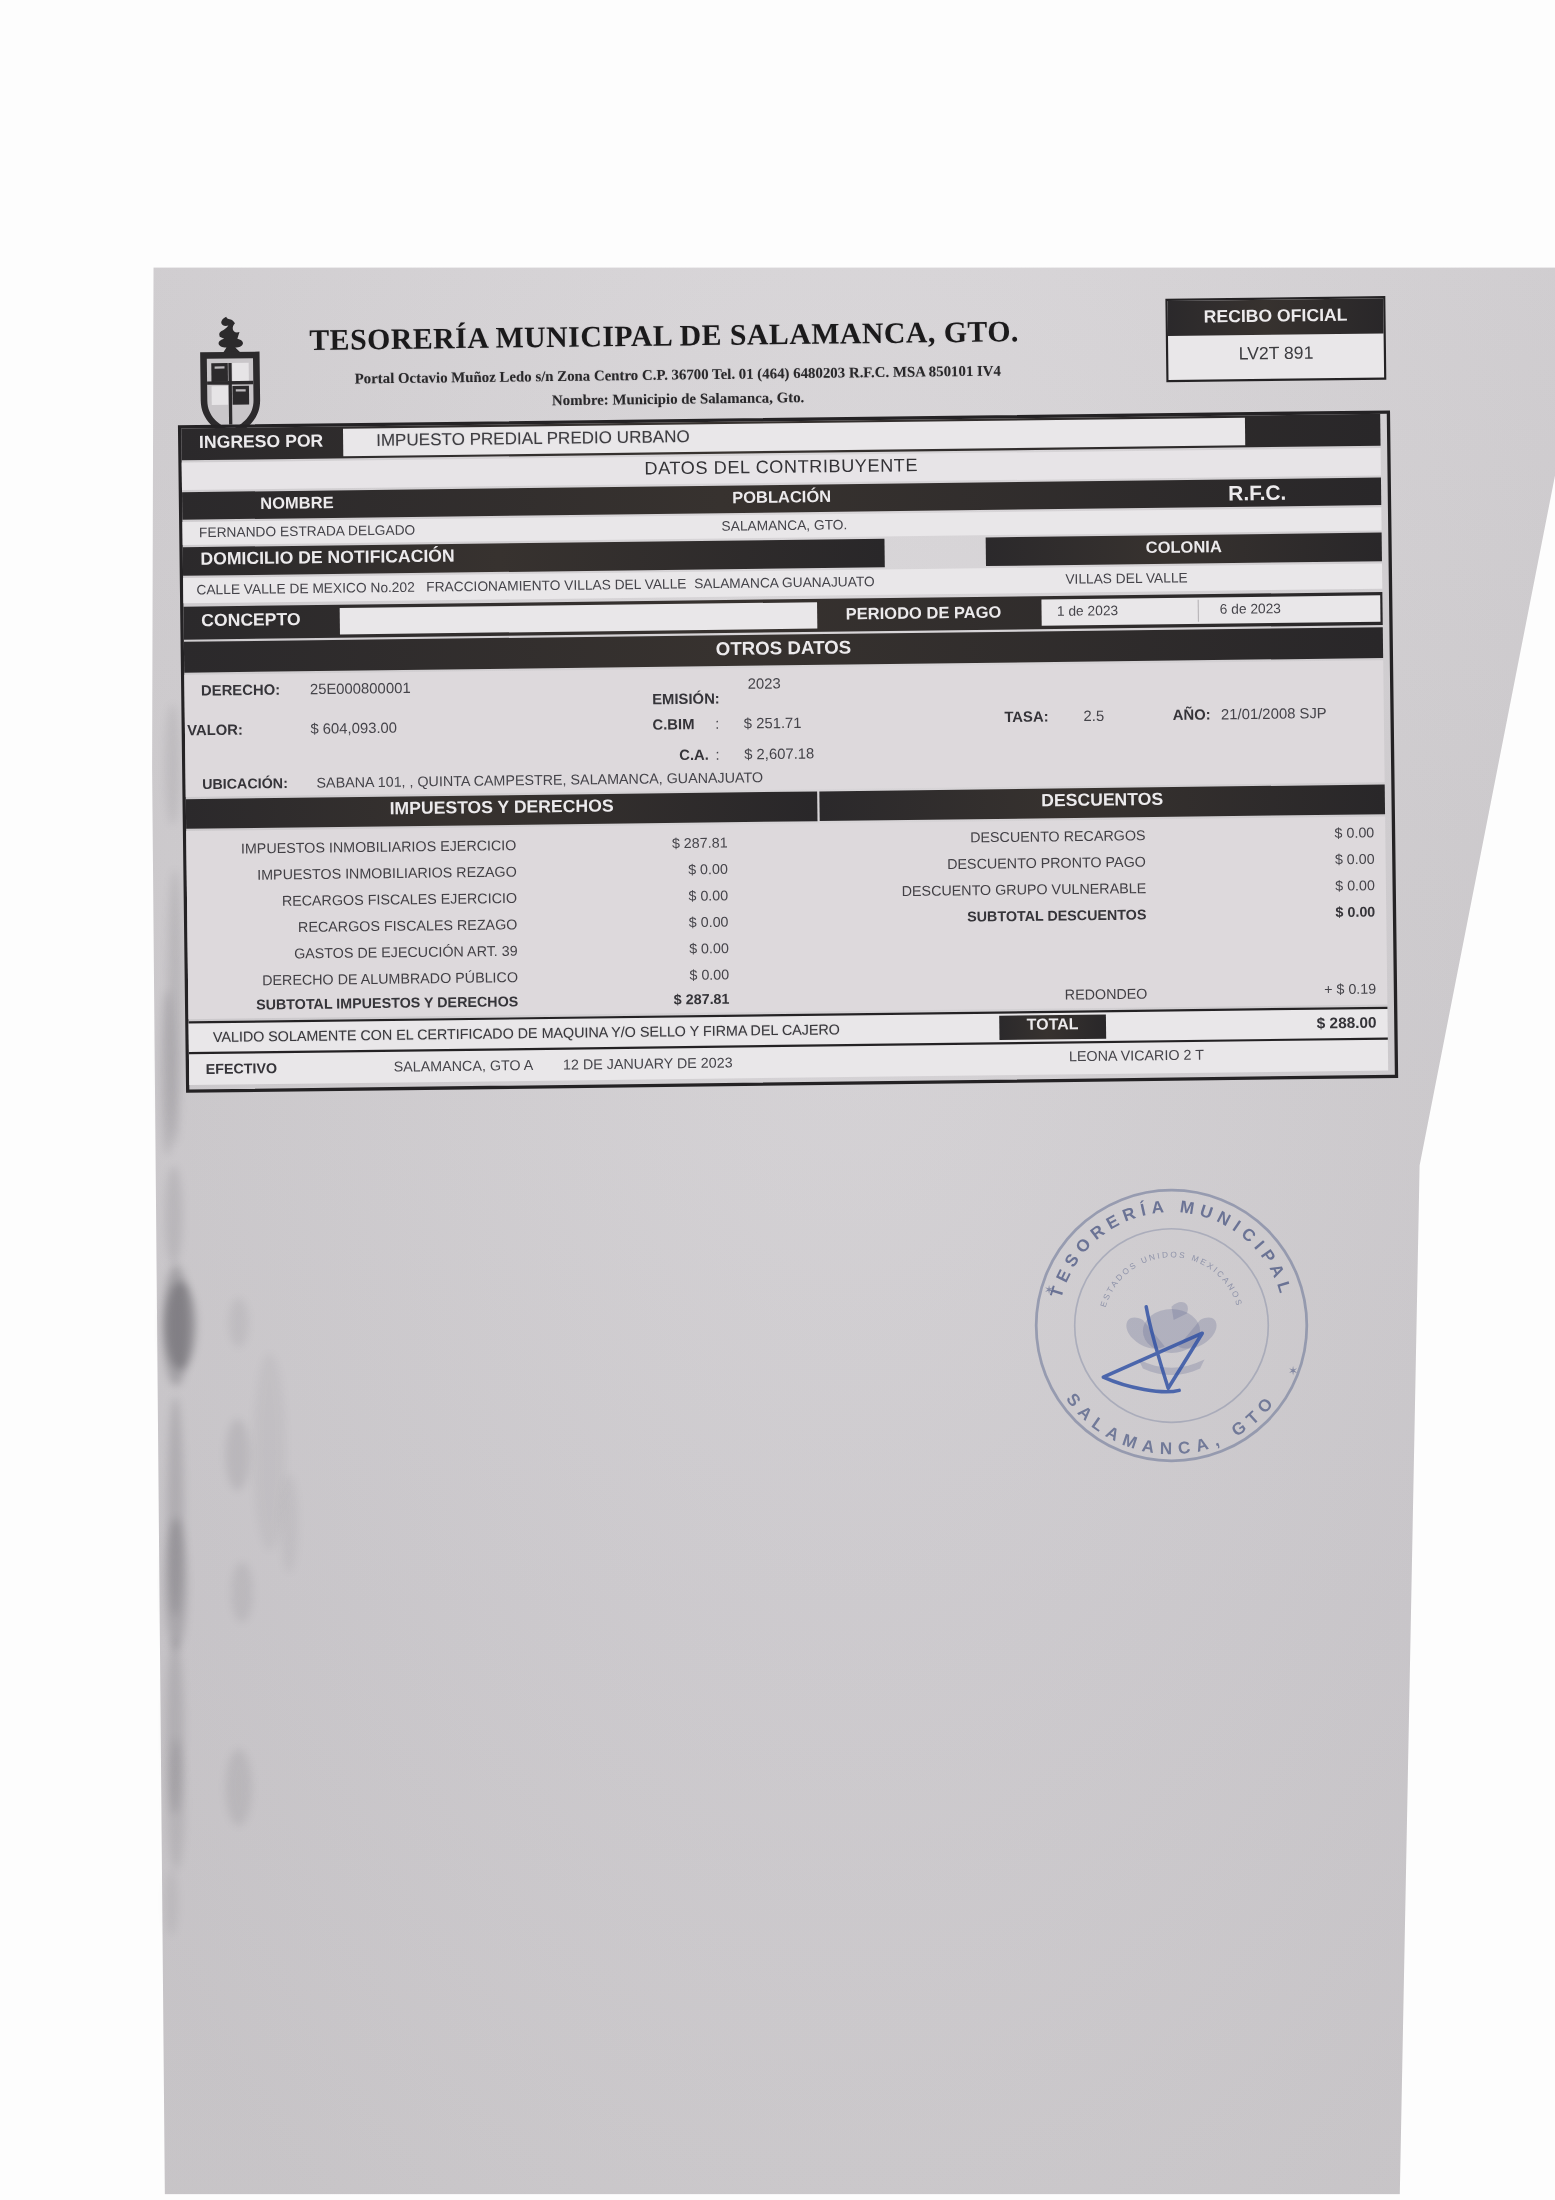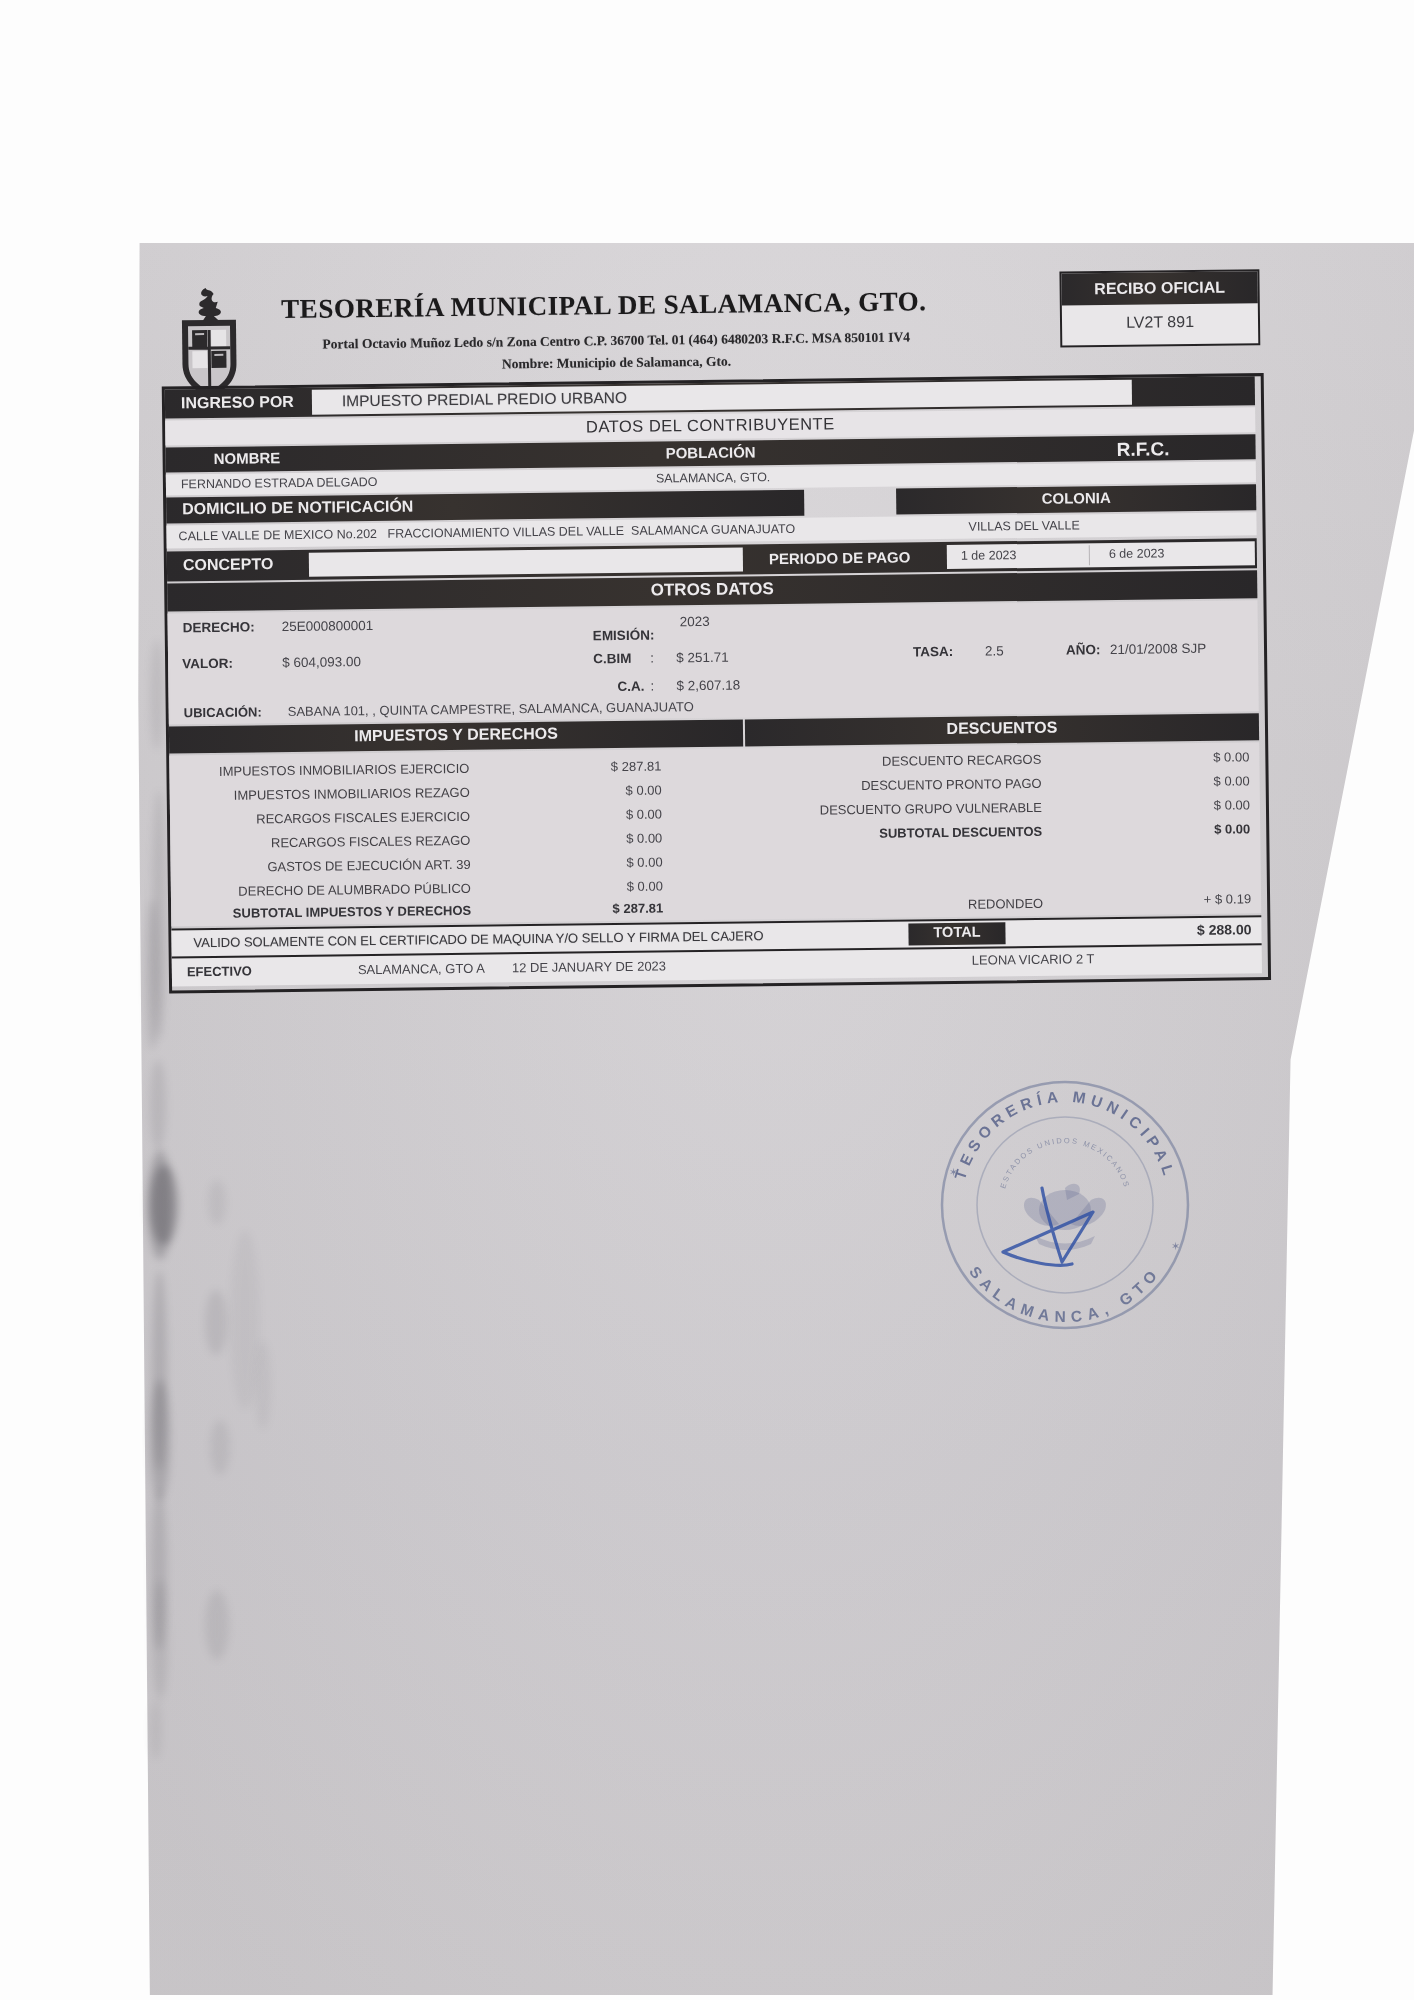--- a/index.html
+++ b/index.html
@@ -66,21 +66,21 @@
       <div class="abs cell" style="left:147px;top:2px;width:820px;height:25px;">
         <div class="abs scan-text" style="left:30px;top:3px;font-size:15.5px;color:#3e3d41;font-weight:normal;white-space:nowrap;">IMPUESTO PREDIAL PREDIO URBANO</div>
       </div>
     </div>
 
     <div class="row" style="top:414px;height:25px;background:#e7e4e7;text-align:center;">
       <div style="font-size:16.5px;letter-spacing:.5px;color:#333236;padding-top:2px;">DATOS DEL CONTRIBUYENTE</div>
     </div>
 
     <div class="row band" style="top:441px;height:25px;">
-      <div class="abs" style="left:5px;top:3px;font-size:15px;padding-left:43px;">NOMBRE</div>
+      <div class="abs" style="left:28px;top:3px;font-size:15px;padding-left:43px;">NOMBRE</div>
       <div class="abs" style="left:500px;top:3px;font-size:15px;">POBLACIÓN</div>
       <div class="abs" style="left:951px;top:3px;font-size:19px;">R.F.C.</div>
     </div>
 
     <div class="row cell" style="top:468px;height:21px;">
       <div class="abs val" style="left:15px;top:3px;font-size:12.5px;">FERNANDO ESTRADA DELGADO</div>
       <div class="abs val" style="left:490px;top:3px;font-size:12.5px;">SALAMANCA, GTO.</div>
       <div class="abs val" style="left:951px;top:3px;font-size:12.5px;"></div>
     </div>
 
@@ -114,21 +114,21 @@
     <div class="row band" style="top:577px;height:28px;text-align:center;">
       <div style="font-size:17px;padding-top:3px;">OTROS DATOS</div>
     </div>
 
     <div class="row area" style="top:607px;height:111px;font-size:13.5px;">
       <div class="abs bold" style="left:15px;top:7px;">DERECHO:</div>
       <div class="abs val" style="left:114px;top:7px;">25E000800001</div>
       <div class="abs bold" style="left:425px;top:20px;">EMISIÓN:</div>
       <div class="abs val" style="left:512px;top:7px;">2023</div>
 
-      <div class="abs bold" style="left:14px;top:43px;text-align:center;">VALOR:</div>
+      <div class="abs bold" style="left:2px;top:43px;text-align:center;">VALOR:</div>
       <div class="abs val" style="left:114px;top:43px;">$ 604,093.00</div>
       <div class="abs bold" style="left:425px;top:43px;">C.BIM</div>
       <div class="abs val" style="left:482px;top:43px;">:</div>
       <div class="abs val" style="left:508px;top:43px;">$ 251.71</div>
       <div class="abs bold" style="left:745px;top:40px;">TASA:</div>
       <div class="abs val" style="left:817px;top:40px;">2.5</div>
       <div class="abs bold" style="left:898px;top:40px;">AÑO:</div>
       <div class="abs val" style="left:942px;top:40px;">21/01/2008 SJP</div>
 
       <div class="abs bold" style="left:425px;top:71px;margin-left:24px;">C.A.</div>

